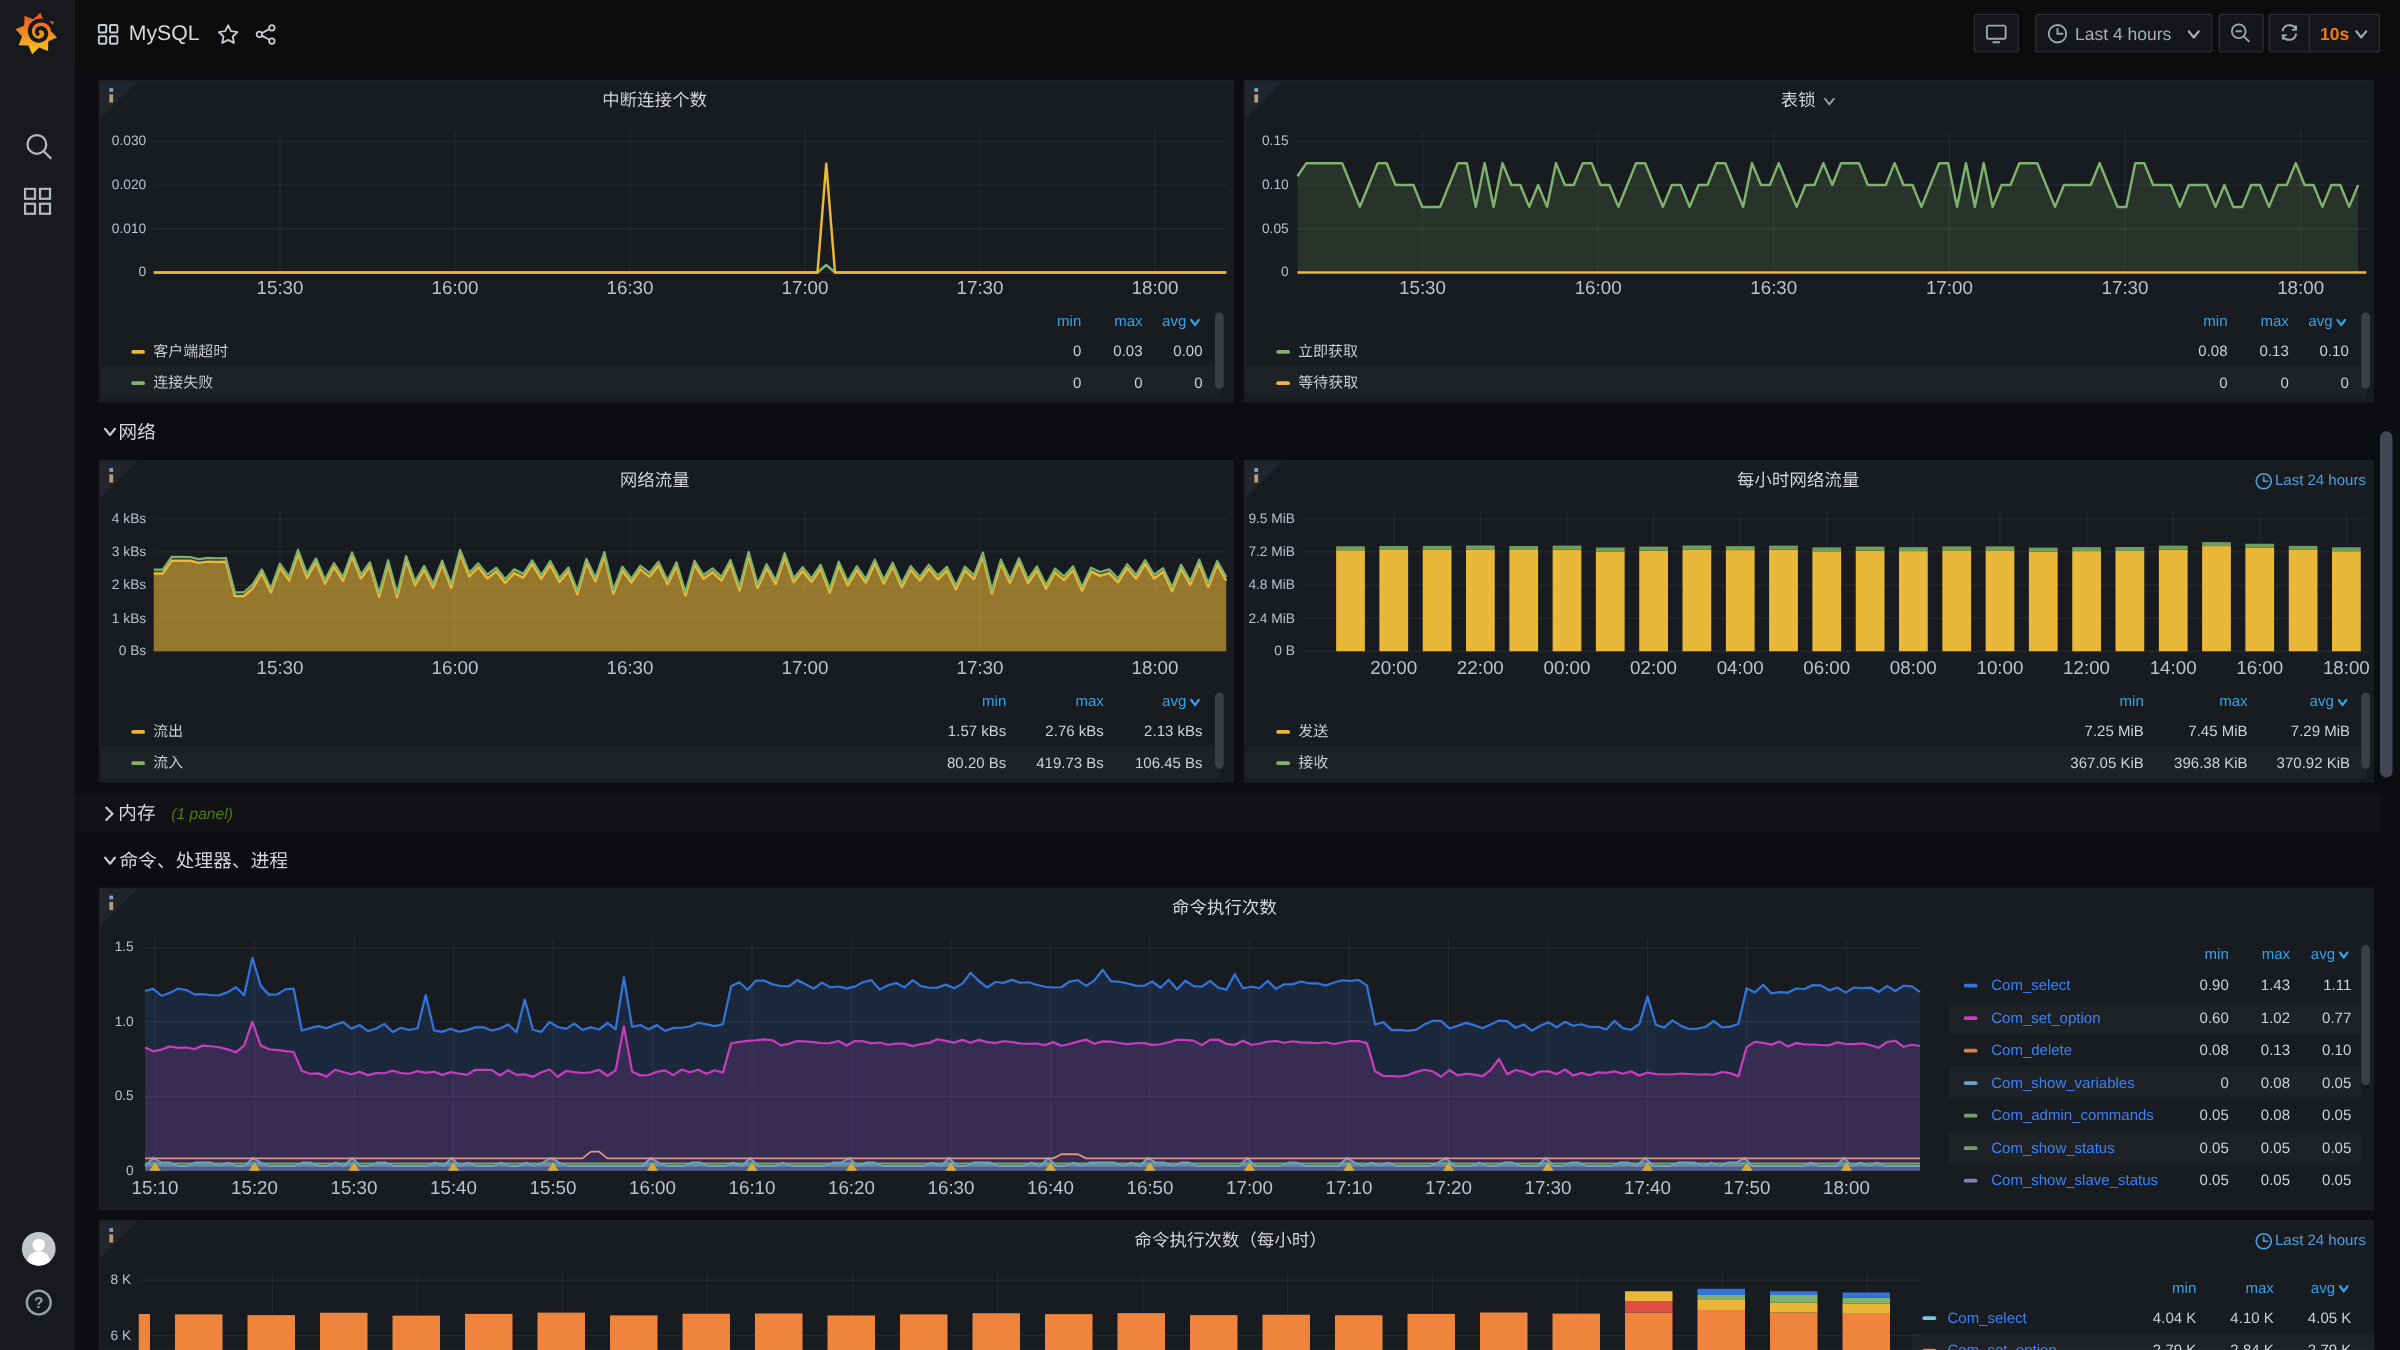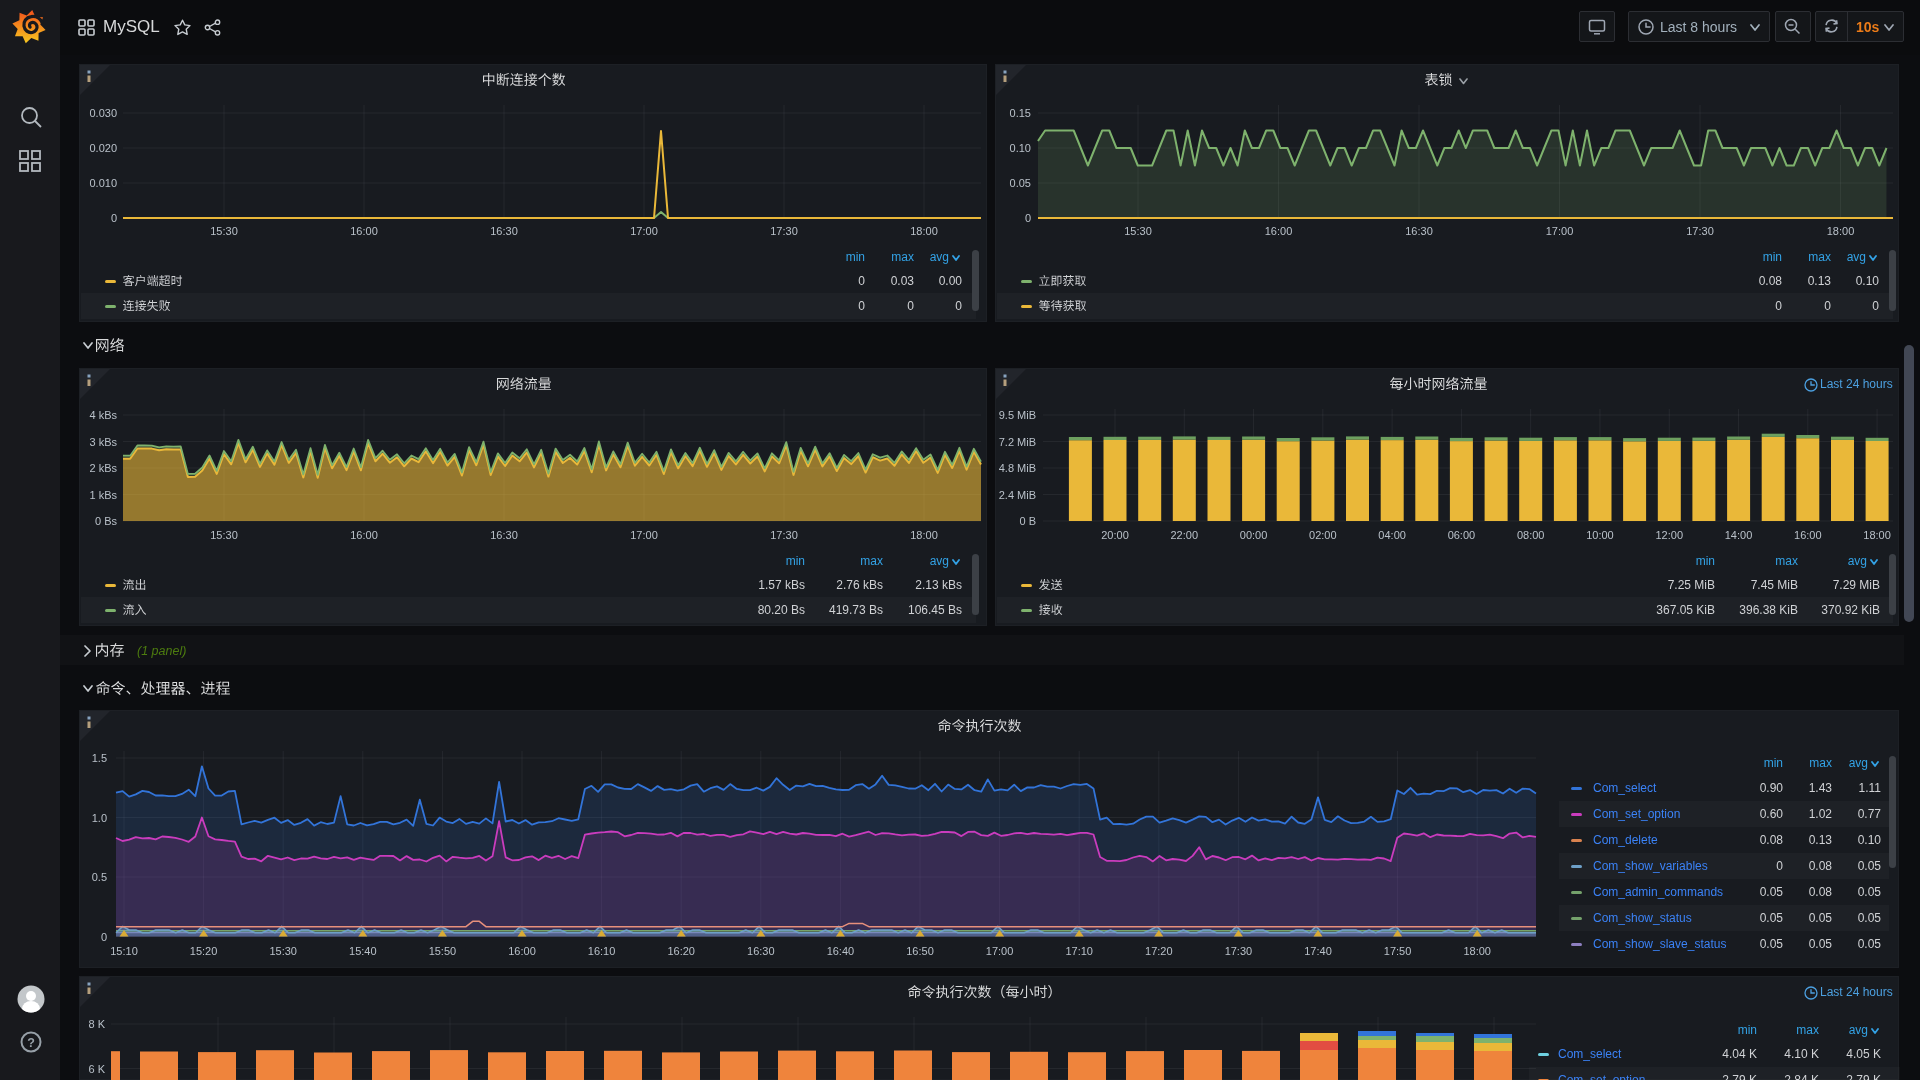--- a/index.html
+++ b/index.html
@@ -1,19 +1,19 @@
 <!DOCTYPE html>
 <html><head><meta charset="utf-8"><title>MySQL - Grafana</title><style>
 *{margin:0;padding:0;box-sizing:border-box}
 html,body{width:1920px;height:1080px;overflow:hidden;background:#0c0d10;font-family:"Liberation Sans",sans-serif}
 .panel{position:absolute;background:#181b20;border:1px solid rgba(255,255,255,0.025)}
 .chart{position:absolute;left:0;top:0}
 .corner{position:absolute;left:0;top:0}
 .ax{position:absolute;font-size:11px;color:#b9c1c9;transform:translate(-100%,-50%);white-space:nowrap}
-.xl{position:absolute;font-size:11px;color:#b9c1c9;transform:translate(-50%,-50%);white-space:nowrap}
+.xl{position:absolute;font-size:15px;color:#b9c1c9;transform:translate(-50%,-50%);white-space:nowrap}
 .lh{position:absolute;font-size:12px;font-weight:400;color:#33a2e5;transform:translate(-100%,-50%)}
 .lv{position:absolute;font-size:12px;color:#d0d2d5;transform:translate(-100%,-50%);white-space:nowrap}
 .lbl{position:absolute;font-size:12px;color:#3b82f6;transform:translate(0,-50%);white-space:nowrap}
 .dsh{position:absolute;width:11px;height:3px;border-radius:1.5px}
 .stripe{position:absolute;background:rgba(255,255,255,0.028)}
 .sthumb{position:absolute;width:7px;border-radius:3.5px;background:#3c4046}
 .l24{position:absolute;font-size:12px;font-weight:400;color:#4ca0e0;transform:translate(0,-50%);white-space:nowrap}
 .navbtn{position:absolute;height:31px;top:11px;background:#141619;border:1px solid #2c2e33;border-radius:2px}
 </style></head><body>
 <div style="position:absolute;left:0;top:0;width:60px;height:1080px;background:#18191d">
@@ -85,21 +85,21 @@
     <g fill="none" stroke="#9fa7b3" stroke-width="1.5">
 <rect x="1.5" y="2.5" width="15" height="10.5" rx="1.5"></rect>
       <line x1="6" y1="15.8" x2="12" y2="15.8"></line>
     </g>
   </svg>
 <div class="navbtn" style="left:1628px;width:142px"></div>
 <svg style="position:absolute;left:1638px;top:19px" width="16" height="16">
     <circle cx="8" cy="8" r="7" fill="none" stroke="#9fa7b3" stroke-width="1.5"></circle>
     <polyline points="8,4.15 8,8 12.04,8" fill="none" stroke="#9fa7b3" stroke-width="1.5" stroke-linecap="round"></polyline>
   </svg>
-<div style="position:absolute;left:1660px;top:27px;transform:translate(0,-50%);font-size:14px;color:#a3b1bd;font-weight:500">Last 8 hours</div>
+<div style="position:absolute;left:1660px;top:27px;transform:translate(0,-50%);font-size:14px;color:#a3b1bd;font-weight:500">Last 4 hours</div>
 <svg style="position:absolute;left:1750px;top:23.5px" width="10" height="9">
     <polyline points="1,1 5,6 9,1" fill="none" stroke="#a3b1bd" stroke-width="1.7" stroke-linecap="round" stroke-linejoin="round"></polyline>
   </svg>
 <div class="navbtn" style="left:1775px;width:36px"></div>
 <svg style="position:absolute;left:1783px;top:17px" width="20" height="20">
     <g fill="none" stroke="#9fa7b3" stroke-width="1.5">
 <circle cx="8" cy="8" r="5.5"></circle>
       <line x1="12.2" y1="12.2" x2="16.5" y2="16.5"></line>
       <line x1="5.5" y1="8" x2="10.5" y2="8"></line>
     </g>

